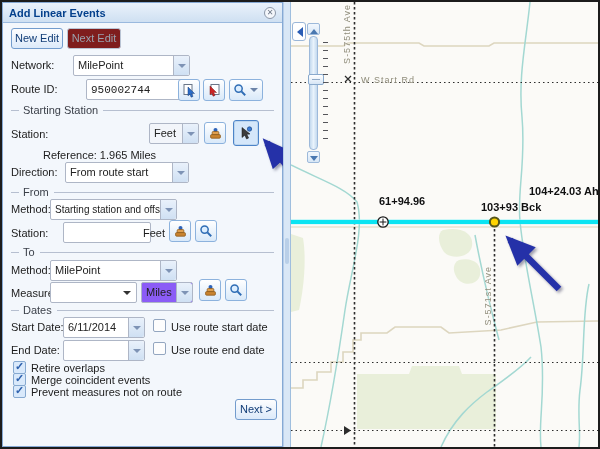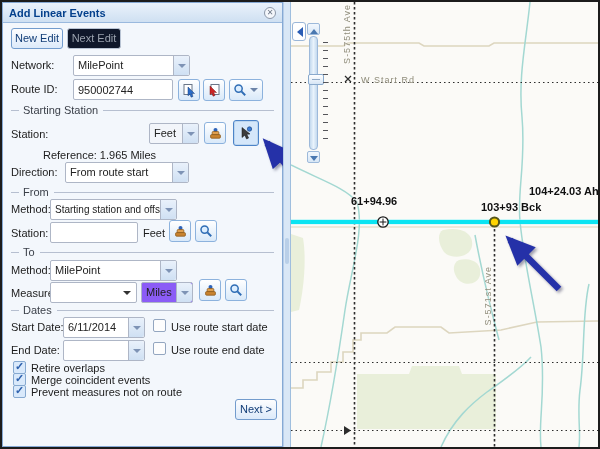--- a/index.html
+++ b/index.html
@@ -11,29 +11,29 @@
   .panel-header { position:absolute; top:0; left:0; right:0; height:20px;
     background:linear-gradient(#eaf2fb,#cfe0f2); border-bottom:1px solid #9ab9de;
     display:flex; align-items:center; padding:0 6px; }
   .panel-title { font-size:11px; font-weight:bold; color:#04408c; flex:1; }
   .close-btn { width:12px; height:12px; border:1px solid #8b97a8; border-radius:50%; color:#6d7888;
     font-size:8px; line-height:10px; text-align:center; background:#f4f7fb; cursor:default; }
 
   .lbl { position:absolute; font-size:11px; color:#1c1c1c; white-space:nowrap; }
   .field { position:absolute; height:21px; background:#fff; border:1px solid #aeb6c6; border-radius:2px;
     font-size:11px; color:#222; padding:3px 4px 0 4px; white-space:nowrap; overflow:hidden; }
-  input.field { padding:0 4px; font-family:Liberation Sans, sans-serif; }
+  input.field { padding:0 4px; font-family:Liberation Mono, monospace;margin-left:13px; }
   .trig { position:absolute; top:0; right:0; width:16px; height:19px; background:linear-gradient(#e9f1fb,#cfe0f3);
     border-left:1px solid #aeb6c6; border-radius:0 2px 2px 0; }
   .trig::after { content:""; position:absolute; left:4px; top:8px; border:4px solid transparent; border-top:4px solid #7e93b5; }
   .caret-dark { position:absolute; right:5px; top:8px; border:4px solid transparent; border-top:4px solid #333; }
 
   .btn { position:absolute; height:21px; border:1px solid #739ccd; border-radius:3px;
     background:linear-gradient(#fdfdfe,#dceafa); font-size:11px; color:#123d77; text-align:center; padding-top:3px; }
-  .btn.disabled { border-color:#b9c4d4; color:#9aa2ae; background:#0f172a; }
+  .btn.disabled { border-color:#b9c4d4; color:#9aa2ae; background:#7f1d1d; }
 
   .iconbtn { position:absolute; width:22px; height:22px; border:1px solid #8cb2dd; border-radius:3px;
     background:linear-gradient(#ffffff,#d9e9f9); display:flex; align-items:center; justify-content:center; }
   .iconbtn.active { width:26px; height:26px; border:1px solid #4d84c8; background:#d5e7fa; box-shadow:0 0 0 1px #bcd6ef inset; }
   .iconbtn.wide { width:34px; justify-content:flex-start; padding-left:3px; }
   .iconbtn.wide::after { content:""; margin-left:3px; border:4px solid transparent; border-top:4px solid #6d84a8; margin-top:4px; }
 
   .sep { position:absolute; left:8px; right:8px; height:12px; display:flex; align-items:center; }
   .sep .dash { width:8px; height:0; border-top:1px solid #b6bfd0; }
   .sep .legend { font-size:11px; color:#3a3f48; margin:0 5px 0 4px; white-space:nowrap; }
@@ -305,21 +305,21 @@
         <circle cx="92" cy="220" r="5.2" fill="#ffffff" stroke="#1a1a1a" stroke-width="1.3"></circle>
         <path d="M88.6,220 H95.4 M92,216.6 V223.4" stroke="#1a1a1a" stroke-width="1"></path>
       </g>
       <circle cx="203.5" cy="220" r="4.6" fill="#ffd400" stroke="#55551a" stroke-width="2"></circle>
 
       <g filter="drop-shadow(2px 2px 1.5px rgba(40,40,80,0.45))">
         <line x1="268" y1="287" x2="219" y2="238" stroke="#2531a8" stroke-width="6.5" marker-end="url(#ah2)"></line>
       </g>
     </svg>
 
-    <span class="mlabel" style="left:60px;top:193px;">61+94.96</span>
+    <span class="mlabel" style="left:88px;top:193px;">61+94.96</span>
     <span class="mlabel" style="left:190px;top:183px;margin-left:48px;">104+24.03 Ahd</span>
     <span class="mlabel" style="left:190px;top:199px;">103+93 Bck</span>
     <span class="roadlabel" style="left:70px;top:73px;">W Start Rd</span>
     <span class="roadlabel vert" style="left:51px;top:2px;">S-575th Ave</span>
     <span class="roadlabel vert" style="left:192px;top:264px;">S-571st Ave</span>
 
     <div class="collapse-btn"></div>
     <div class="zoom-slider">
       <div class="zs-btn zs-up"></div>
       <div class="zs-track">

